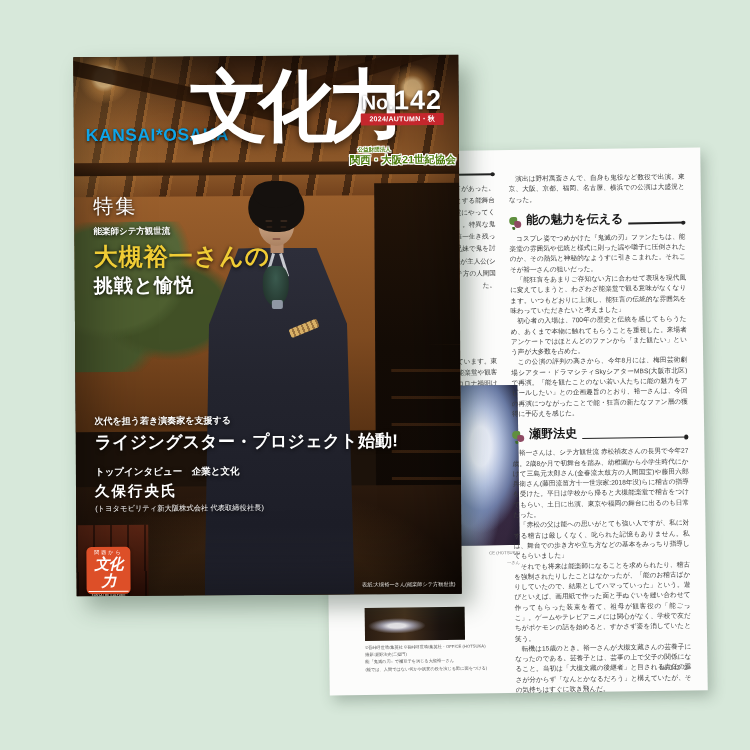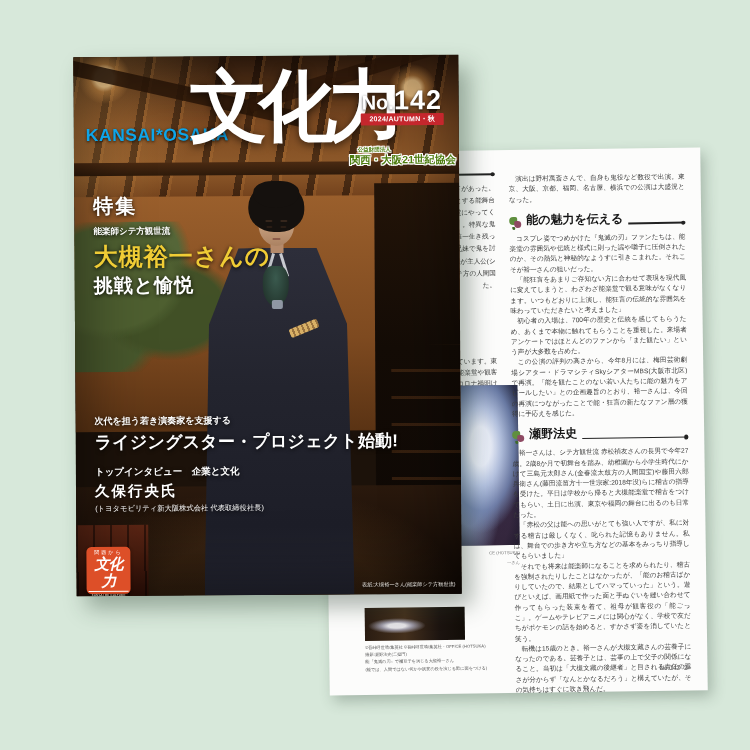--- a/index.html
+++ b/index.html
@@ -111,21 +111,21 @@
   .issue{position:absolute;left:288px;top:30px;color:#fff;font-weight:800;text-shadow:0 1px 3px rgba(0,0,0,.75);}
   .issue .no{font-size:20px;}
   .issue .num{font-size:27px;letter-spacing:1px;}
   .datebar{position:absolute;left:287px;top:58px;width:83px;height:12px;background:#c5272d;color:#fff;
            font-size:7px;font-weight:700;text-align:center;line-height:12px;letter-spacing:.3px;border-radius:1px;}
   .pub{position:absolute;right:3px;top:91px;color:#4d7c0f;text-align:left;
        text-shadow:-1px -1px 0 #fff,1px -1px 0 #fff,-1px 1px 0 #fff,1px 1px 0 #fff,0 1px 0 #fff,0 -1px 0 #fff,1px 0 0 #fff,-1px 0 0 #fff;}
   .pub-small{font-size:5.5px;font-weight:700;margin-left:8px;}
   .pub-main{font-size:10.5px;font-weight:800;}
   .feat{position:absolute;left:19px;top:136px;color:#fff;text-shadow:0 1px 4px rgba(0,0,0,.9);}
-  .feat-label{font-size:20px;font-weight:700;letter-spacing:2px;}
+  .feat-label{font-size:20px;font-weight:400;letter-spacing:2px;}
   .feat-sub{font-size:8.5px;font-weight:700;margin-top:6px;}
   .feat-name{font-size:24px;font-weight:800;color:#f0cc35;margin-top:3px;letter-spacing:1px;}
   .feat-t2{font-size:19px;font-weight:800;margin-top:0;letter-spacing:1px;font-family:Liberation Mono, monospace;}
   .proj{position:absolute;left:19px;top:358px;color:#fff;text-shadow:0 1px 4px rgba(0,0,0,.9);}
   .proj-lead{font-size:9px;font-weight:700;}
   .proj-title{font-size:17px;font-weight:800;margin-top:3px;letter-spacing:.2px;}
   .int-label{font-size:9.5px;font-weight:700;margin-top:12px;}
   .int-name{font-size:14.5px;font-weight:800;margin-top:3px;letter-spacing:2px;}
   .int-co{font-size:7.3px;margin-top:3px;}
   .cov-cap{position:absolute;right:6px;top:526px;font-size:5.2px;color:#e8e4de;text-shadow:0 1px 2px #000;}

